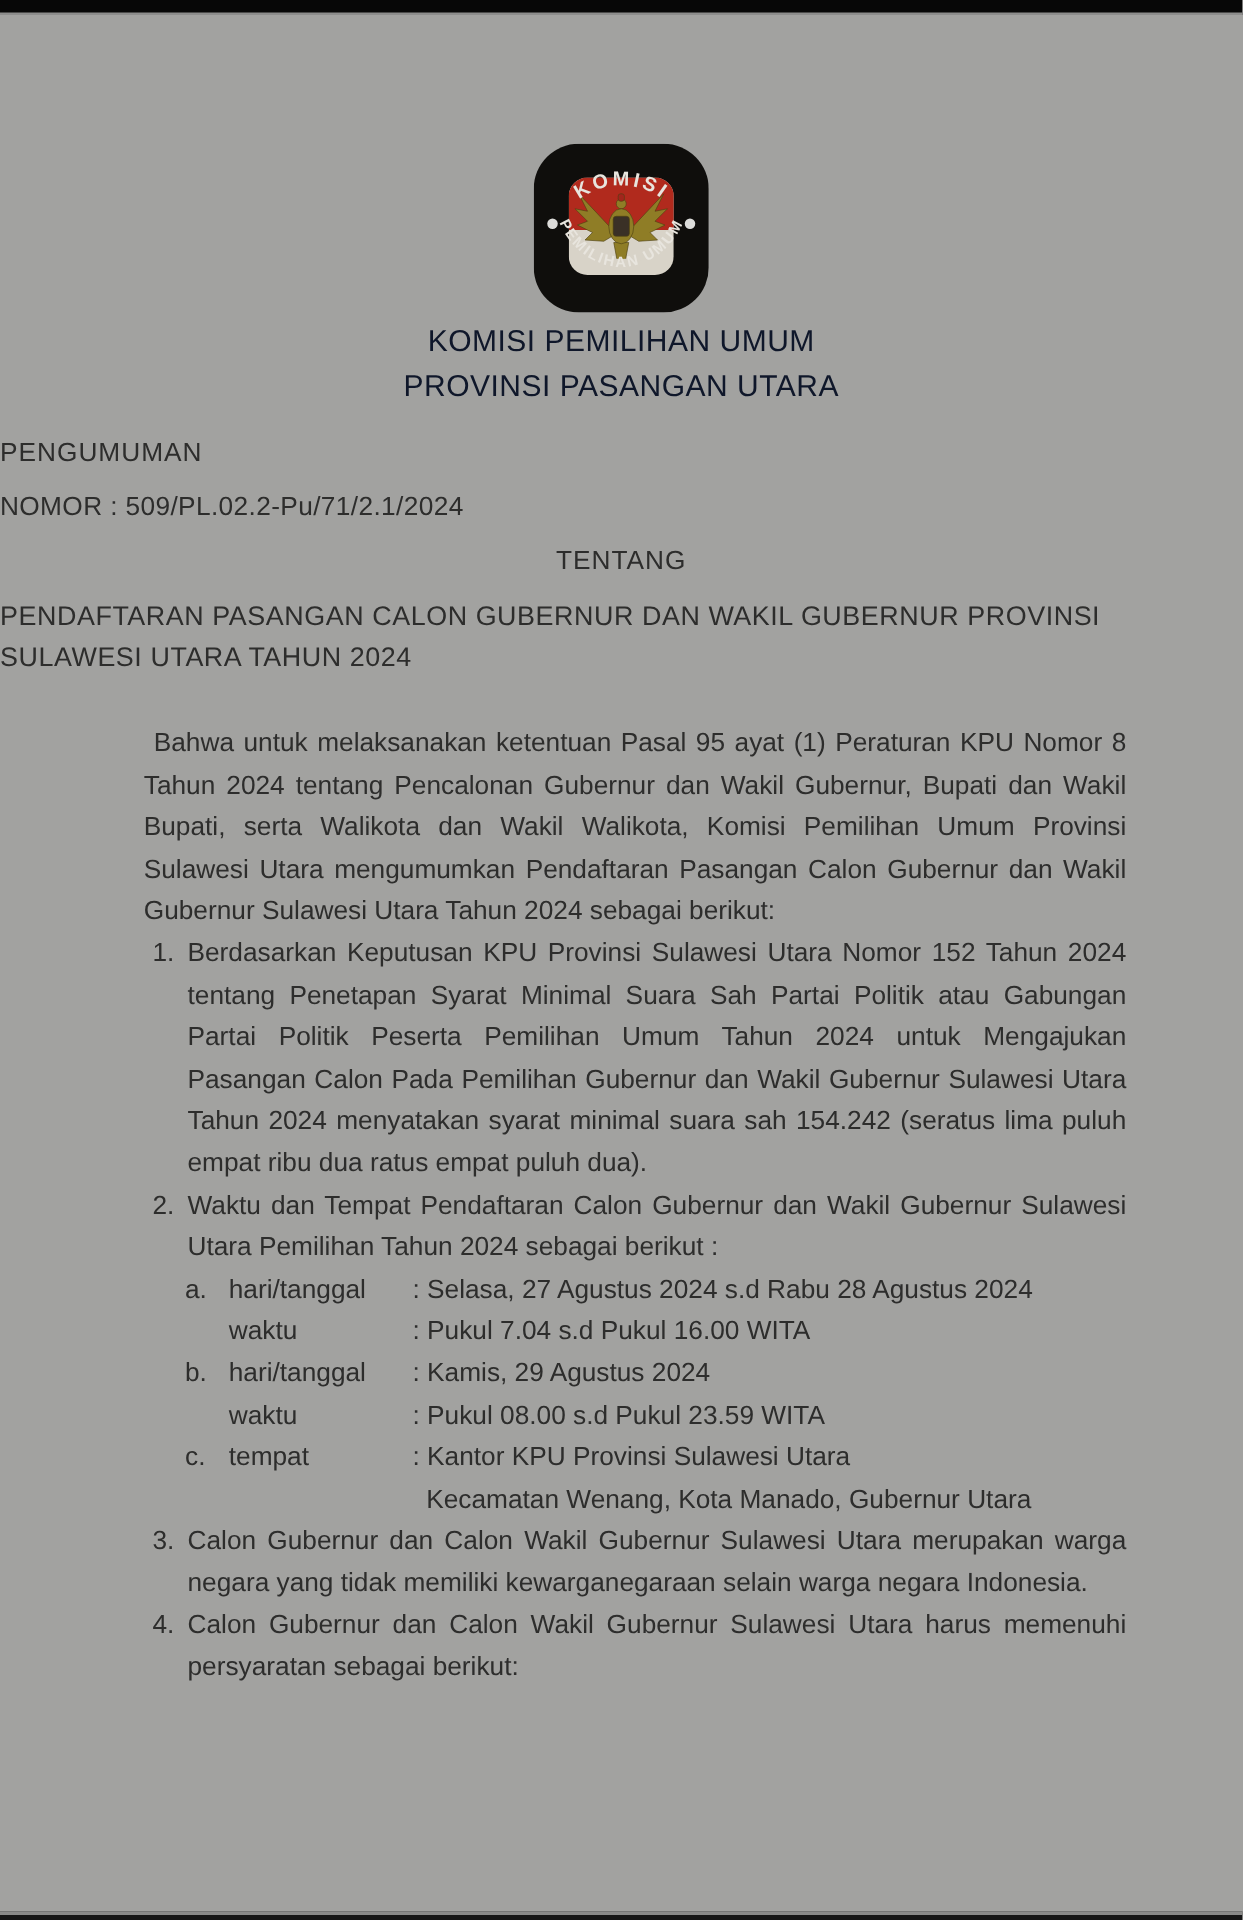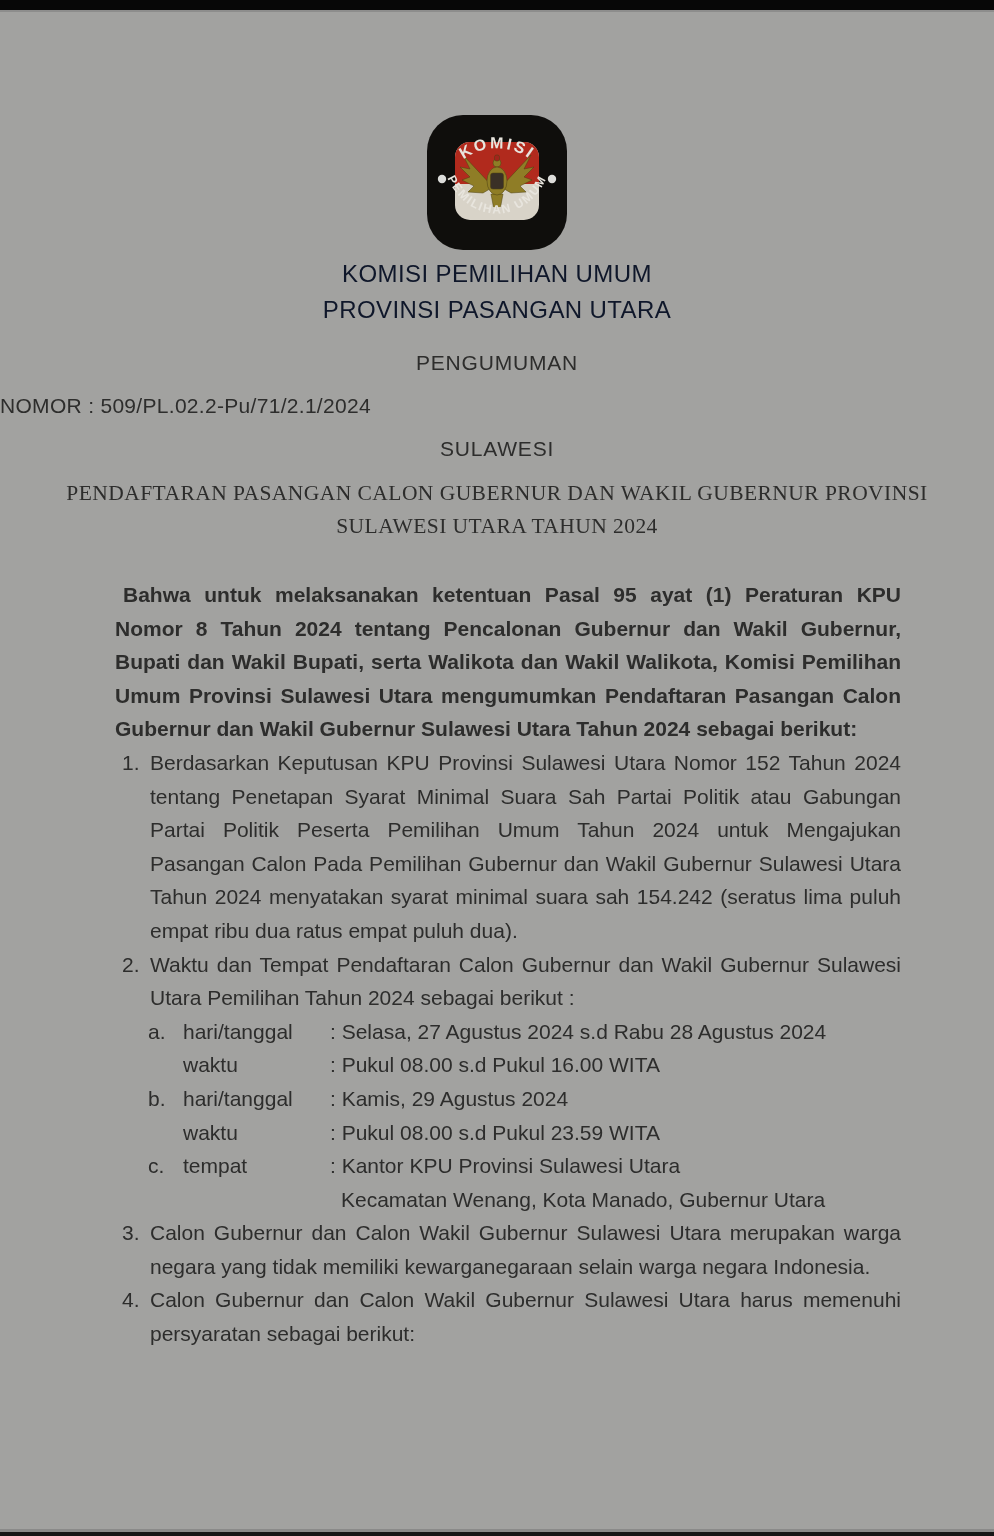--- a/index.html
+++ b/index.html
@@ -26,45 +26,44 @@
   
   .logo-wrap { text-align: center; margin-top: 103px; height: 135px; }
   .logo-wrap svg { display: inline-block; }
 
   .org {
     text-align: center; margin-top: 6px;
     font-size: 24px; line-height: 36px;
     letter-spacing: 0.4px; color: #0f172a;
   }
   .doc-type {
-    text-align: center; margin-top: 21px;
+    text-align: left; margin-top: 21px;
     font-size: 21px; line-height: 28px; letter-spacing: 0.8px;
   }
   .doc-number {
     margin-top: 15px;
     font-size: 21px; line-height: 28px; letter-spacing: 0.3px;
   }
   .doc-about {
     text-align: center; margin-top: 15px;
     font-size: 21px; line-height: 28px; letter-spacing: 0.8px;
   }
   .doc-subject {
-    text-align: center; margin-top: 14px;
-    font-size: 21.5px; line-height: 33px; letter-spacing: 0.45px; font-family: Liberation Serif, serif;
+    margin-top: 14px;
+    font-size: 21.5px; line-height: 33px; letter-spacing: 0.45px;
   }
 
   
   .doc-body {
     margin: 35px 93px 0 115px;
     font-size: 21px; line-height: 33.6px;
   }
   .intro {
     text-align: justify;
     text-indent: 8px;
-    font-weight: bold;
   }
   .num-item { display: flex; }
   .num-item .num {
     flex: 0 0 35px; padding-left: 7px; box-sizing: border-box;
   }
   .num-item .itext { flex: 1 1 auto; text-align: justify; }
 
   .subrows { margin-left: 33px; }
   .subrow { display: grid; grid-template-columns: 35px 147px 1fr; }
   .subrow .val { white-space: nowrap; }
@@ -114,21 +113,21 @@
   </svg>
 </div>
 
 <div class="org">
   <div>KOMISI PEMILIHAN UMUM</div>
   <div>PROVINSI PASANGAN UTARA</div>
 </div>
 
 <div class="doc-type">PENGUMUMAN</div>
 <div class="doc-number">NOMOR : 509/PL.02.2-Pu/71/2.1/2024</div>
-<div class="doc-about">SULAWESI</div>
+<div class="doc-about">TENTANG</div>
 
 <div class="doc-subject">
   <div>PENDAFTARAN PASANGAN CALON GUBERNUR DAN WAKIL GUBERNUR PROVINSI</div>
   <div>SULAWESI UTARA TAHUN 2024</div>
 </div>
 
 <div class="doc-body">
 
   <p class="intro" style="margin:0">Bahwa untuk melaksanakan ketentuan Pasal 95 ayat (1) Peraturan KPU Nomor 8 Tahun 2024 tentang Pencalonan Gubernur dan Wakil Gubernur, Bupati dan Wakil Bupati, serta Walikota dan Wakil Walikota, Komisi Pemilihan Umum Provinsi Sulawesi Utara mengumumkan Pendaftaran Pasangan Calon Gubernur dan Wakil Gubernur Sulawesi Utara Tahun 2024 sebagai berikut:</p>
 
@@ -144,21 +143,21 @@
 
   <div class="subrows">
     <div class="subrow">
       <div>a.</div>
       <div>hari/tanggal</div>
       <div class="val">: Selasa, 27 Agustus 2024 s.d Rabu 28 Agustus 2024</div>
     </div>
     <div class="subrow">
       <div></div>
       <div>waktu</div>
-      <div class="val">: Pukul 08.00 s.d Pukul 16.00 WITA</div>
+      <div class="val">: Pukul 7.04 s.d Pukul 16.00 WITA</div>
     </div>
     <div class="subrow">
       <div>b.</div>
       <div>hari/tanggal</div>
       <div class="val">: Kamis, 29 Agustus 2024</div>
     </div>
     <div class="subrow">
       <div></div>
       <div>waktu</div>
       <div class="val">: Pukul 08.00 s.d Pukul 23.59 WITA</div>

